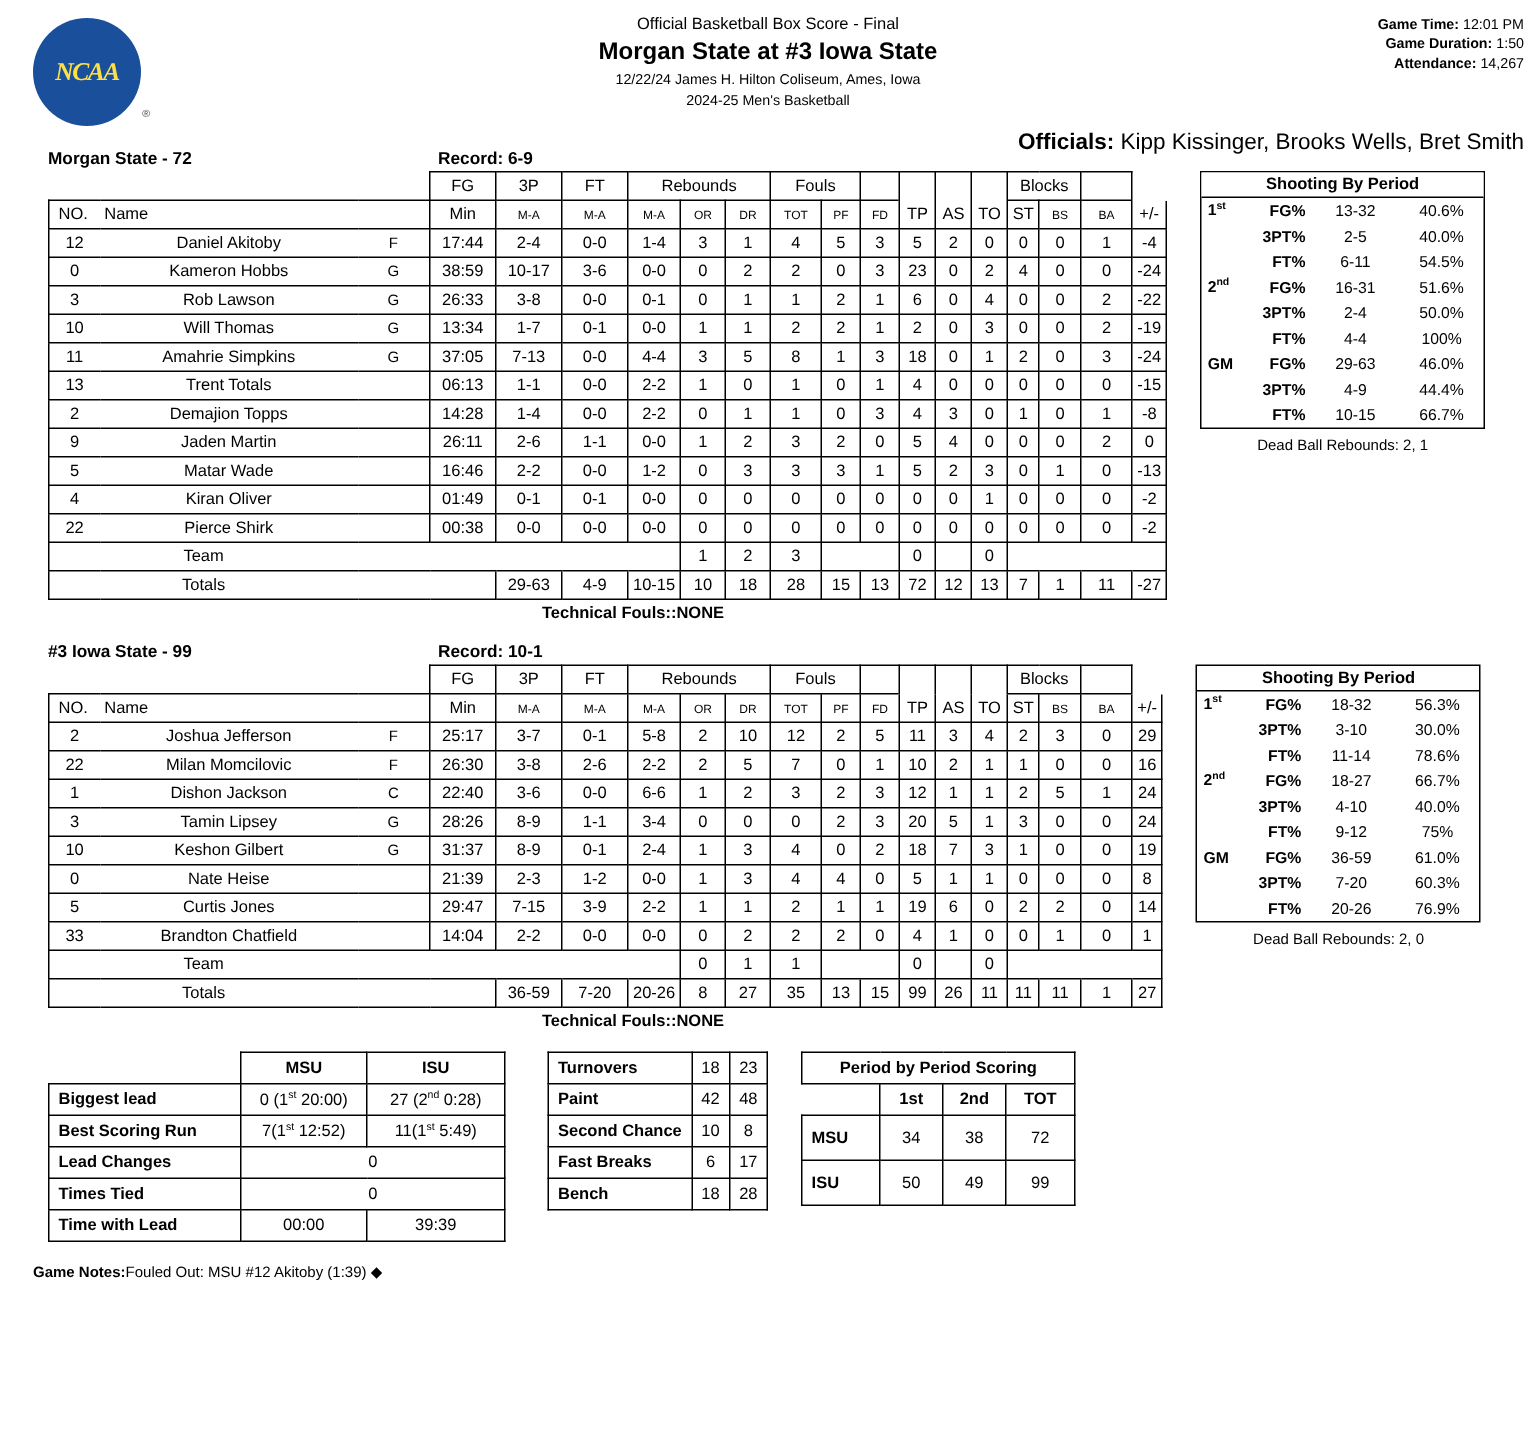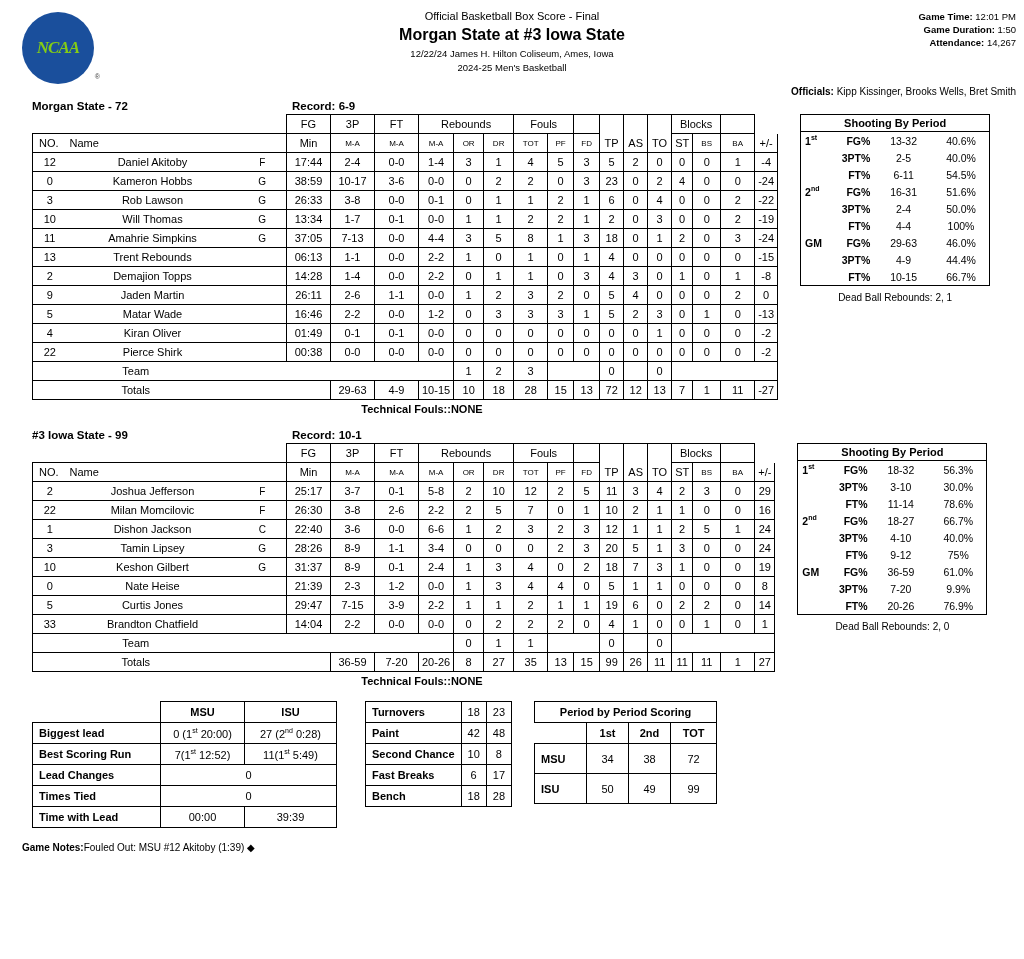--- a/index.html
+++ b/index.html
@@ -18,21 +18,21 @@
   
   .header { position: relative; height: 100px; }
   .ncaa-logo {
     position: absolute; left: 22px; top: 12px;
     width: 72px; height: 72px;
   }
   .ncaa-logo .disc {
     width: 72px; height: 72px; border-radius: 50%;
     background: #1a4f9c;
     display: flex; align-items: center; justify-content: center;
-    color: #84cc16; font-weight: bold; font-size: 17px;
+    color: #fde047; font-weight: bold; font-size: 17px;
     font-family: "Liberation Serif", serif;
     letter-spacing: -1px;
     font-style: italic;
   }
   .ncaa-logo .reg {
     position: absolute; right: -6px; bottom: 4px; font-size: 7px; color: #444;
   }
   .head-center {
     position: absolute; left: 0; right: 0; top: 10px; text-align: center;
   }
@@ -40,21 +40,21 @@
   .head-center .l2 { font-size: 16px; font-weight: bold; margin-top: 4px; }
   .head-center .l3 { font-size: 9.5px; margin-top: 4px; }
   .head-center .l4 { font-size: 9.5px; margin-top: 3px; }
 
   .head-right {
     position: absolute; right: 8px; top: 10px; text-align: right;
     font-size: 9.5px; line-height: 13px;
   }
   .head-right b { font-weight: bold; }
   .officials {
-    position: absolute; right: 8px; top: 86px; text-align: left; font-size: 10px;
+    position: absolute; right: 8px; top: 86px; text-align: left; font-size: 15px;
   }
 
   
   .team-title {
     font-weight: bold; font-size: 11.5px;
     display: flex; gap: 0; margin: 0 0 2px 32px;
   }
   .team-title .name { width: 260px; }
   .team-title .rec { }
 
@@ -297,21 +297,21 @@
               <td>18</td>
               <td>0</td>
               <td>1</td>
               <td>2</td>
               <td>0</td>
               <td>3</td>
               <td>-24</td>
             </tr>
             <tr>
               <td class="num nobr">13</td>
-              <td class="lname nobl nobr">Trent Rebounds</td>
+              <td class="lname nobl nobr">Trent Totals</td>
               <td class="pos nobl"></td>
               <td>06:13</td>
               <td>1-1</td>
               <td>0-0</td>
               <td>2-2</td>
               <td>1</td>
               <td>0</td>
               <td>1</td>
               <td>0</td>
               <td>1</td>
@@ -843,21 +843,21 @@
                 <tr>
                   <td class="pk">GM</td>
                   <td class="lbl">FG%</td>
                   <td class="v1">36-59</td>
                   <td class="v2">61.0%</td>
                 </tr>
                 <tr>
                   <td class="pk"></td>
                   <td class="lbl">3PT%</td>
                   <td class="v1">7-20</td>
-                  <td class="v2">9.9%</td>
+                  <td class="v2">60.3%</td>
                 </tr>
                 <tr>
                   <td class="pk"></td>
                   <td class="lbl">FT%</td>
                   <td class="v1">20-26</td>
                   <td class="v2">76.9%</td>
                 </tr>
               </tbody>
             </table>
         </div>

